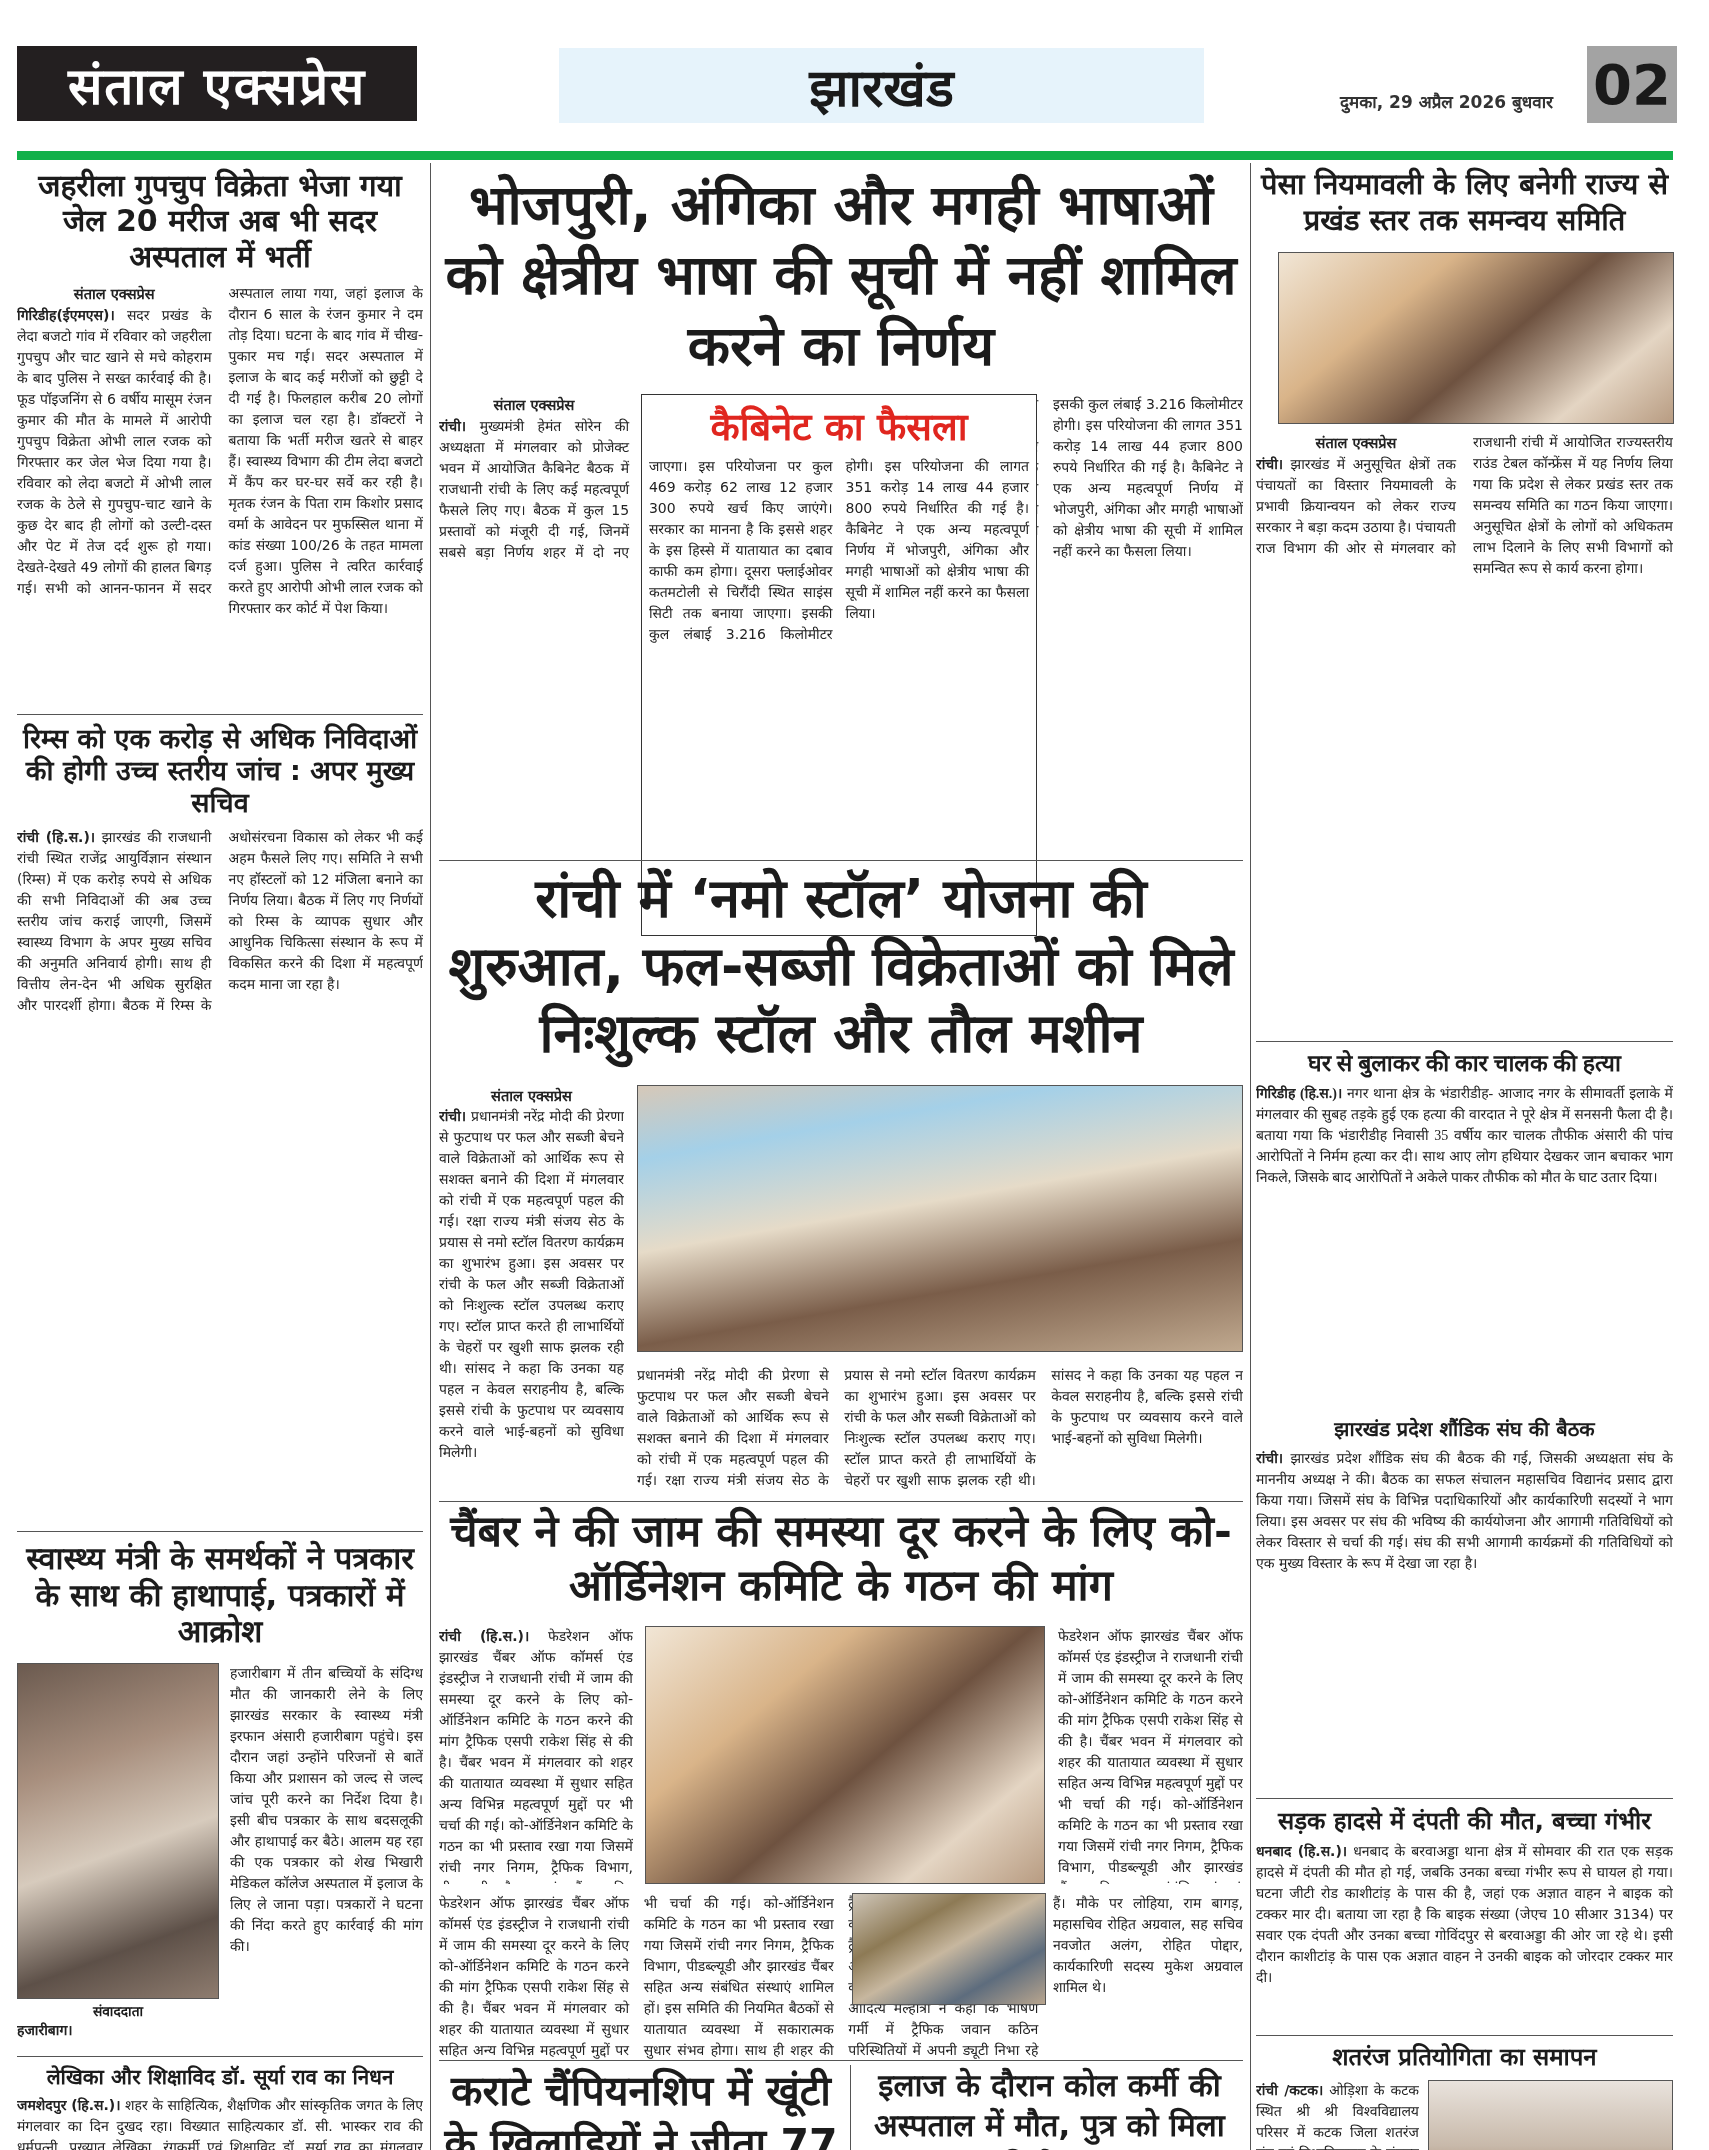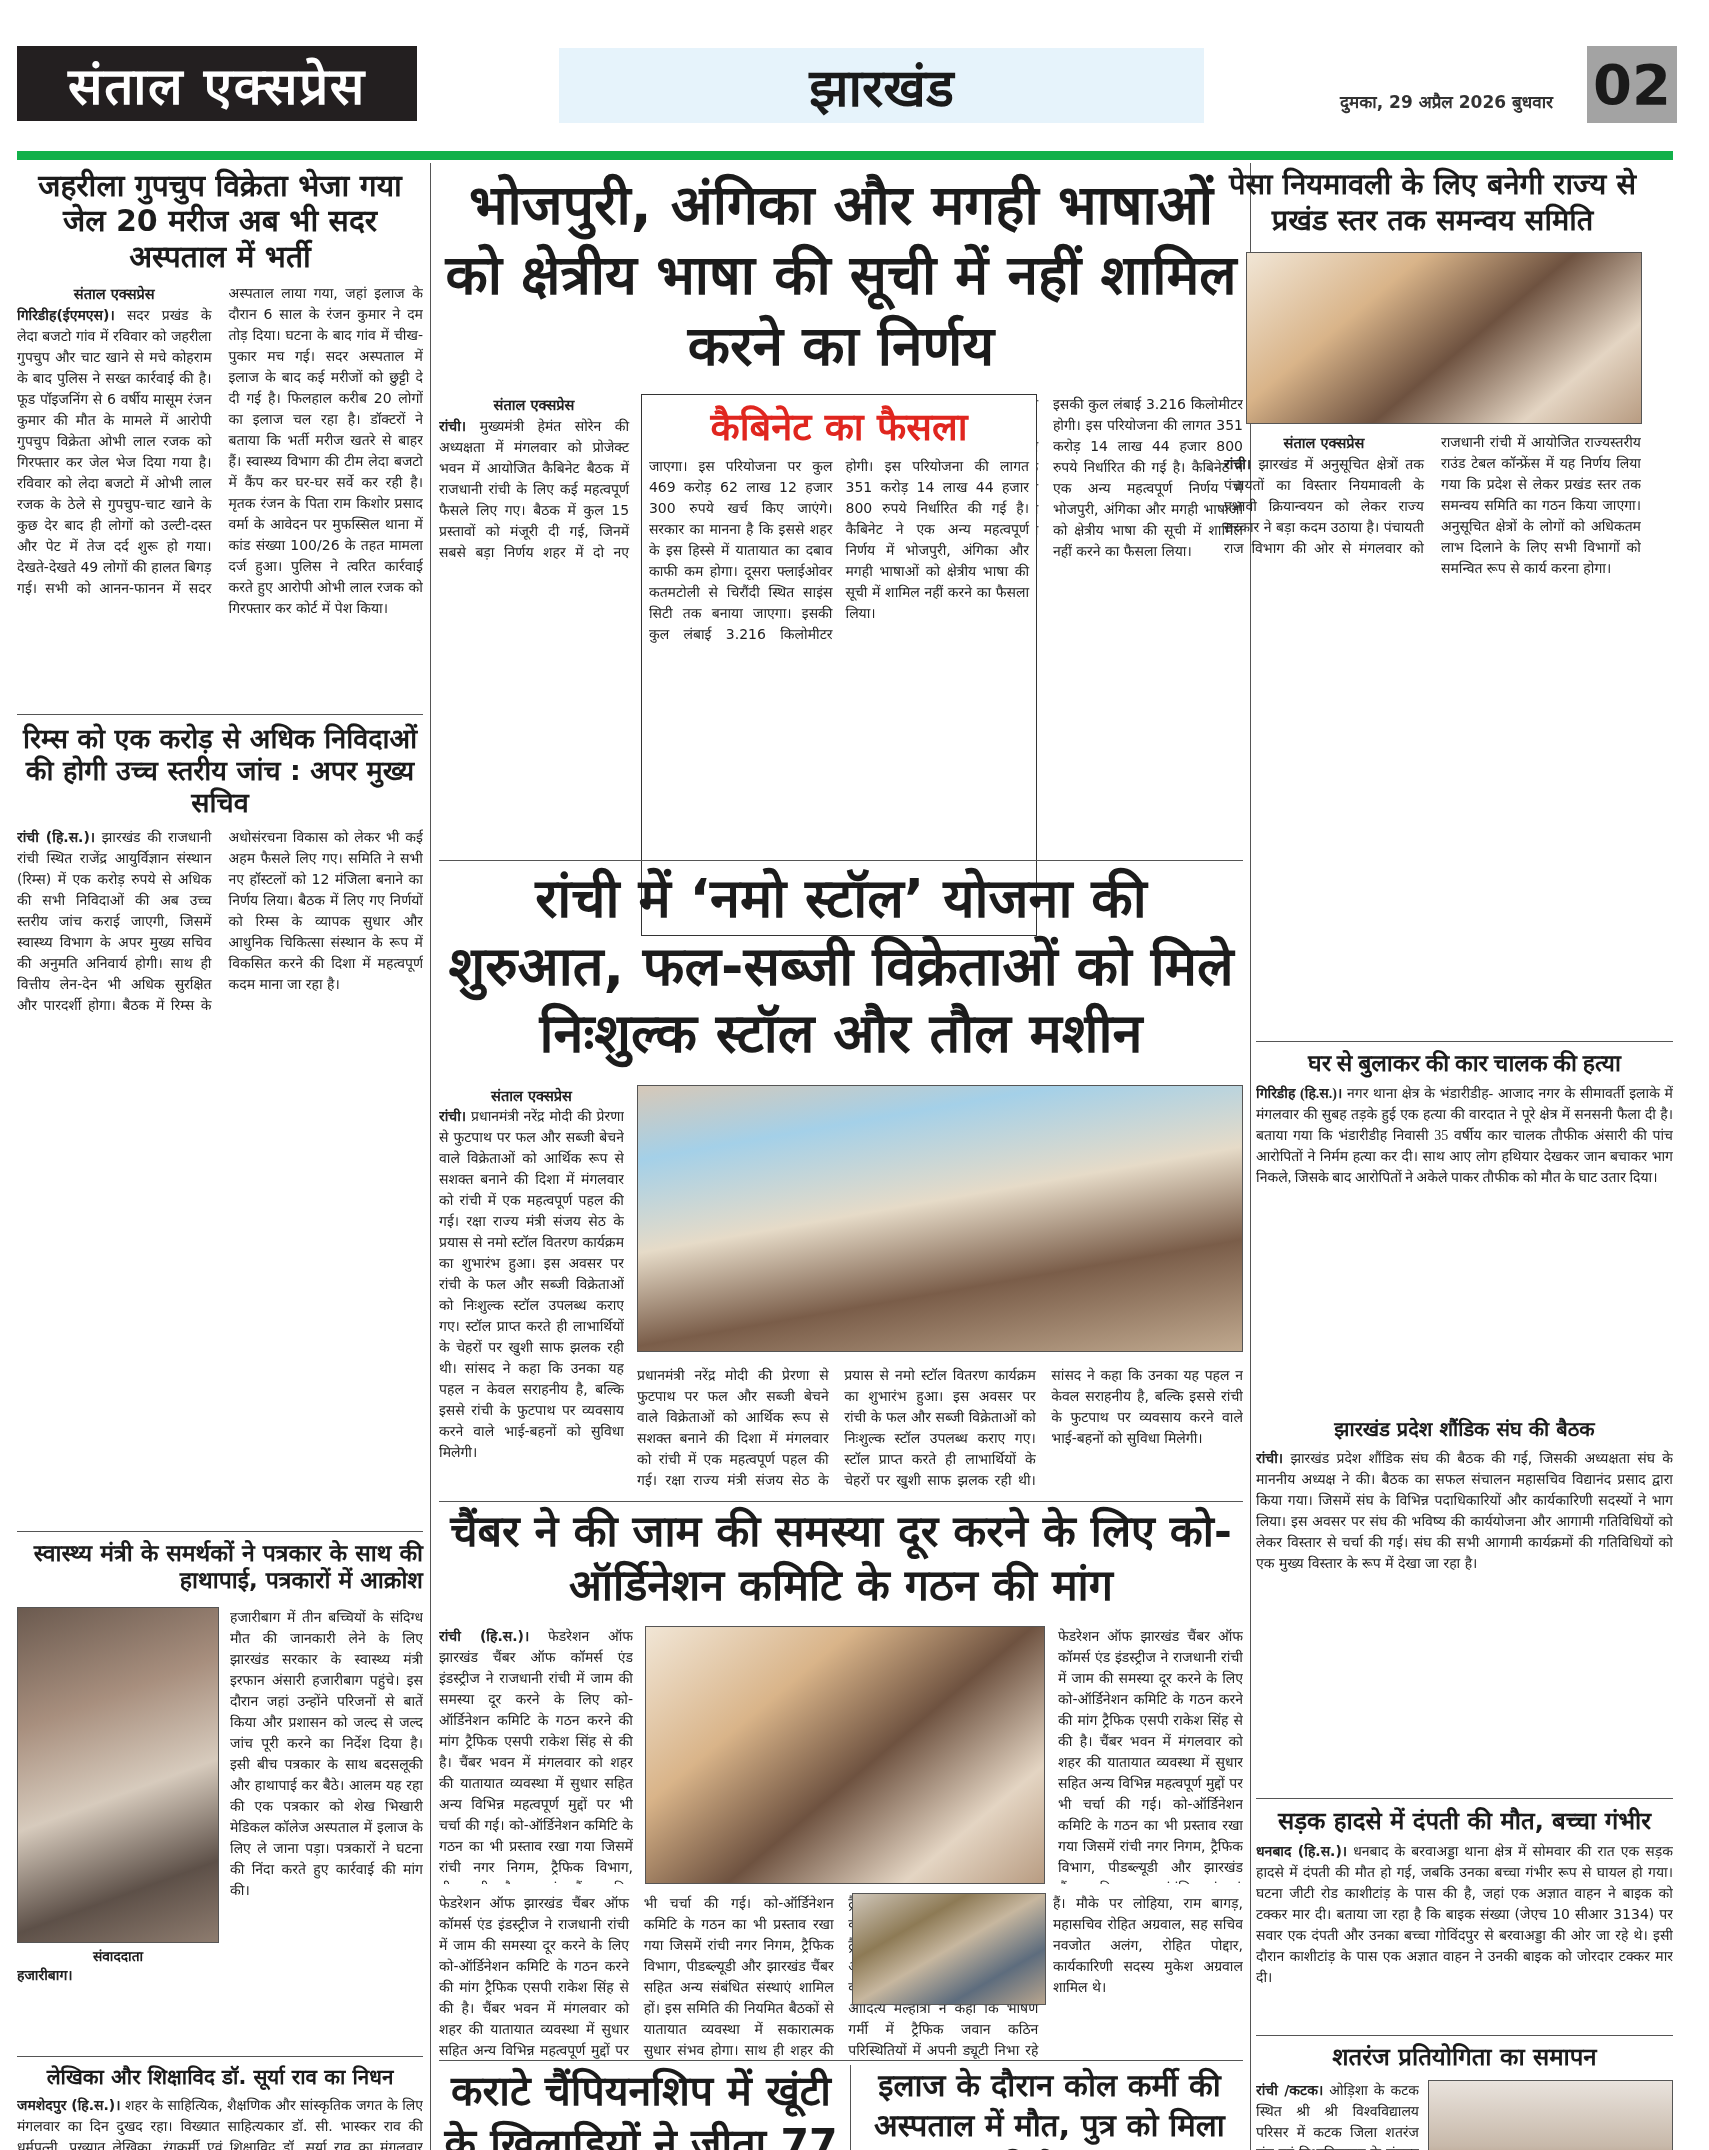--- a/index.html
+++ b/index.html
@@ -63,21 +63,21 @@
 <article class="abs" style="left:17px; top:723px; width:406px;">
   <h2 class="headline" style="font-size:27px;">रिम्स को एक करोड़ से अधिक निविदाओं की होगी उच्च स्तरीय जांच : अपर मुख्य सचिव</h2>
   <div class="body cols2" style="margin-top:8.6px; height:736px; overflow:hidden;">
     <span class="place">रांची (हि.स.)।</span>
     <span>झारखंड की राजधानी रांची स्थित राजेंद्र आयुर्विज्ञान संस्थान (रिम्स) में एक करोड़ रुपये से अधिक की सभी निविदाओं की अब उच्च स्तरीय जांच कराई जाएगी, जिसमें स्वास्थ्य विभाग के अपर मुख्य सचिव की अनुमति अनिवार्य होगी। साथ ही वित्तीय लेन-देन भी अधिक सुरक्षित और पारदर्शी होगा। बैठक में रिम्स के अधोसंरचना विकास को लेकर भी कई अहम फैसले लिए गए। समिति ने सभी नए हॉस्टलों को 12 मंजिला बनाने का निर्णय लिया। बैठक में लिए गए निर्णयों को रिम्स के व्यापक सुधार और आधुनिक चिकित्सा संस्थान के रूप में विकसित करने की दिशा में महत्वपूर्ण कदम माना जा रहा है।</span>
   </div>
 </article>
 <div class="abs hrule" style="left:17px; top:1531px; width:406px;"></div>
 
 <article class="abs" style="left:17px; top:1540px; width:406px;">
-  <h2 class="headline" style="font-size:23px;text-align:right;">स्वास्थ्य मंत्री के समर्थकों ने पत्रकार के साथ की हाथापाई, पत्रकारों में आक्रोश</h2>
+  <h2 class="headline" style="font-size:31px;">स्वास्थ्य मंत्री के समर्थकों ने पत्रकार के साथ की हाथापाई, पत्रकारों में आक्रोश</h2>
   <div class="photo crowd" style="margin-top:13px; width:202px; height:336px; float:left;"></div>
   <div class="body" style="margin-top:13px; margin-left:213px; height:336px; overflow:hidden;">
     <span>हजारीबाग में तीन बच्चियों के संदिग्ध मौत की जानकारी लेने के लिए झारखंड सरकार के स्वास्थ्य मंत्री इरफान अंसारी हजारीबाग पहुंचे। इस दौरान जहां उन्होंने परिजनों से बातें किया और प्रशासन को जल्द से जल्द जांच पूरी करने का निर्देश दिया है। इसी बीच पत्रकार के साथ बदसलूकी और हाथापाई कर बैठे। आलम यह रहा की एक पत्रकार को शेख भिखारी मेडिकल कॉलेज अस्पताल में इलाज के लिए ले जाना पड़ा। पत्रकारों ने घटना की निंदा करते हुए कार्रवाई की मांग की।</span>
   </div>
   <div class="caption" style="clear:both; width:202px;">संवाददाता</div>
   <div class="body" style="height:129px; overflow:hidden;">
     <span class="place">हजारीबाग।</span>
   </div>
 </article>
 <div class="abs hrule" style="left:17px; top:2056px; width:406px;"></div>
@@ -148,21 +148,21 @@
   <h2 class="headline" style="font-size:41px; line-height:1.3;">कराटे चैंपियनशिप में खूंटी के खिलाड़ियों ने जीता 77 पदक</h2>
 
 </article>
 <div class="abs vrule" style="left:850px; top:2065px; height:559px;"></div>
 
 <article class="abs" style="left:856px; top:2065px; width:387px;">
   <h2 class="headline" style="font-size:31px; line-height:1.3;">इलाज के दौरान कोल कर्मी की अस्पताल में मौत, पुत्र को मिला नियोजन</h2>
 
 </article>
 
-<article class="abs" style="left:1224px; top:166px; width:417px;">
+<article class="abs" style="left:1256px; top:166px; width:417px;">
   <h2 class="headline" style="font-size:29px; line-height:1.25;">पेसा नियमावली के लिए बनेगी राज्य से प्रखंड स्तर तक समन्वय समिति</h2>
   <div class="photo meeting" style="margin-top:13px; width:396px; height:172px; margin-left:21.5px;"></div>
   <div class="body cols2" style="margin-top:8.6px; height:606px; overflow:hidden;">
     <div class="byline">संताल एक्सप्रेस</div>
     <span class="place">रांची।</span>
     <span>झारखंड में अनुसूचित क्षेत्रों तक पंचायतों का विस्तार नियमावली के प्रभावी क्रियान्वयन को लेकर राज्य सरकार ने बड़ा कदम उठाया है। पंचायती राज विभाग की ओर से मंगलवार को राजधानी रांची में आयोजित राज्यस्तरीय राउंड टेबल कॉन्फ्रेंस में यह निर्णय लिया गया कि प्रदेश से लेकर प्रखंड स्तर तक समन्वय समिति का गठन किया जाएगा। अनुसूचित क्षेत्रों के लोगों को अधिकतम लाभ दिलाने के लिए सभी विभागों को समन्वित रूप से कार्य करना होगा।</span>
   </div>
 </article>
 <div class="abs hrule" style="left:1256px; top:1041px; width:417px;"></div>
 

